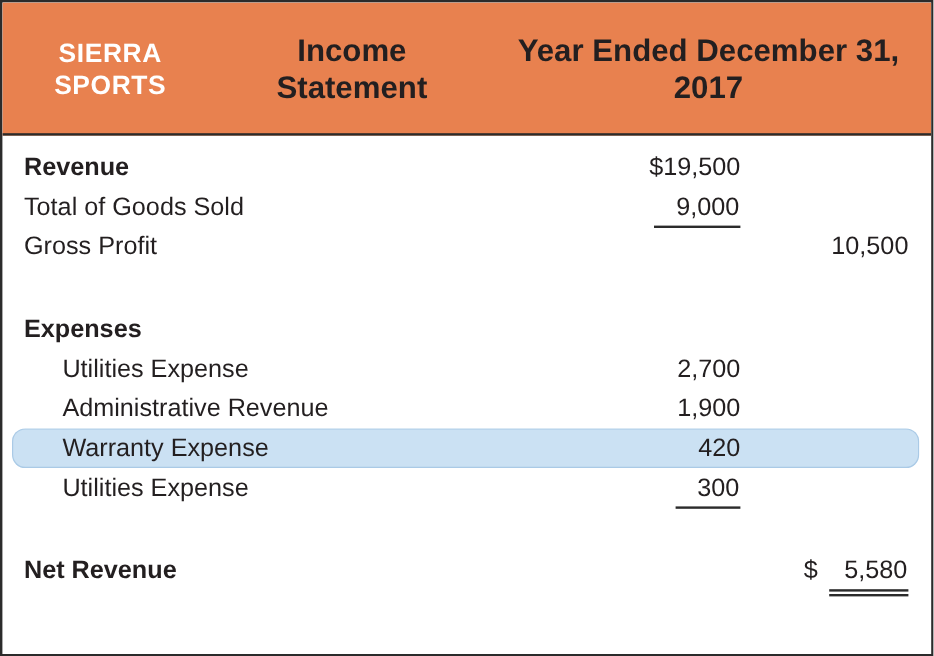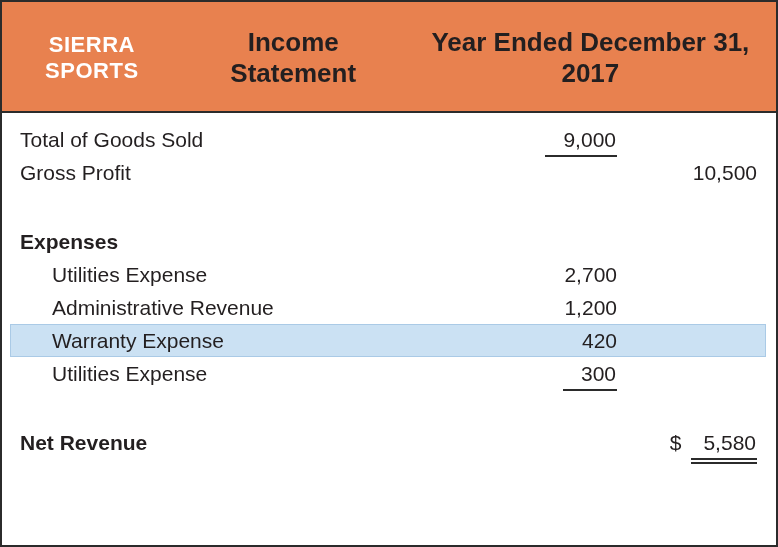--- a/index.html
+++ b/index.html
@@ -74,33 +74,39 @@
     border-bottom: 6px double var(--border);
     padding-left: 12px;
     padding-right: 1px;
     line-height: 30px;
   }
   .cur { margin-right: 10px; }
   .cur:empty { display: none; }
   .row.highlight {
     background: var(--highlight);
     box-shadow: inset 0 0 0 1px rgba(130, 175, 215, 0.45);
+    border-radius: 11px;
   }
   .spacer { height: 36px; }
 </style>
 </head>
 <body>
 
 <div class="statement">
   <div class="header">
     <div class="company">SIERRA SPORTS</div>
     <div class="report">Income Statement</div>
     <div class="period">Year Ended December 31, 2017</div>
   </div>
   <div class="bodyarea" id="rows">
+  <div class="row bold">
+    <span class="label">Revenue</span>
+    <span class="col c1"><span class="num">$19,500</span></span>
+    <span class="col c2"><span class="num"></span></span>
+  </div>
 
   <div class="row">
     <span class="label">Total of Goods Sold</span>
     <span class="col c1"><span class="num u1">9,000</span></span>
     <span class="col c2"><span class="num"></span></span>
   </div>
 
   <div class="row">
     <span class="label">Gross Profit</span>
     <span class="col c1"><span class="num"></span></span>
@@ -114,21 +120,21 @@
   </div>
 
   <div class="row indent">
     <span class="label">Utilities Expense</span>
     <span class="col c1"><span class="num">2,700</span></span>
     <span class="col c2"><span class="num"></span></span>
   </div>
 
   <div class="row indent">
     <span class="label">Administrative Revenue</span>
-    <span class="col c1"><span class="num">1,200</span></span>
+    <span class="col c1"><span class="num">1,900</span></span>
     <span class="col c2"><span class="num"></span></span>
   </div>
 
   <div class="row indent highlight">
     <span class="label">Warranty Expense</span>
     <span class="col c1"><span class="num">420</span></span>
     <span class="col c2"><span class="num"></span></span>
   </div>
 
   <div class="row indent">

